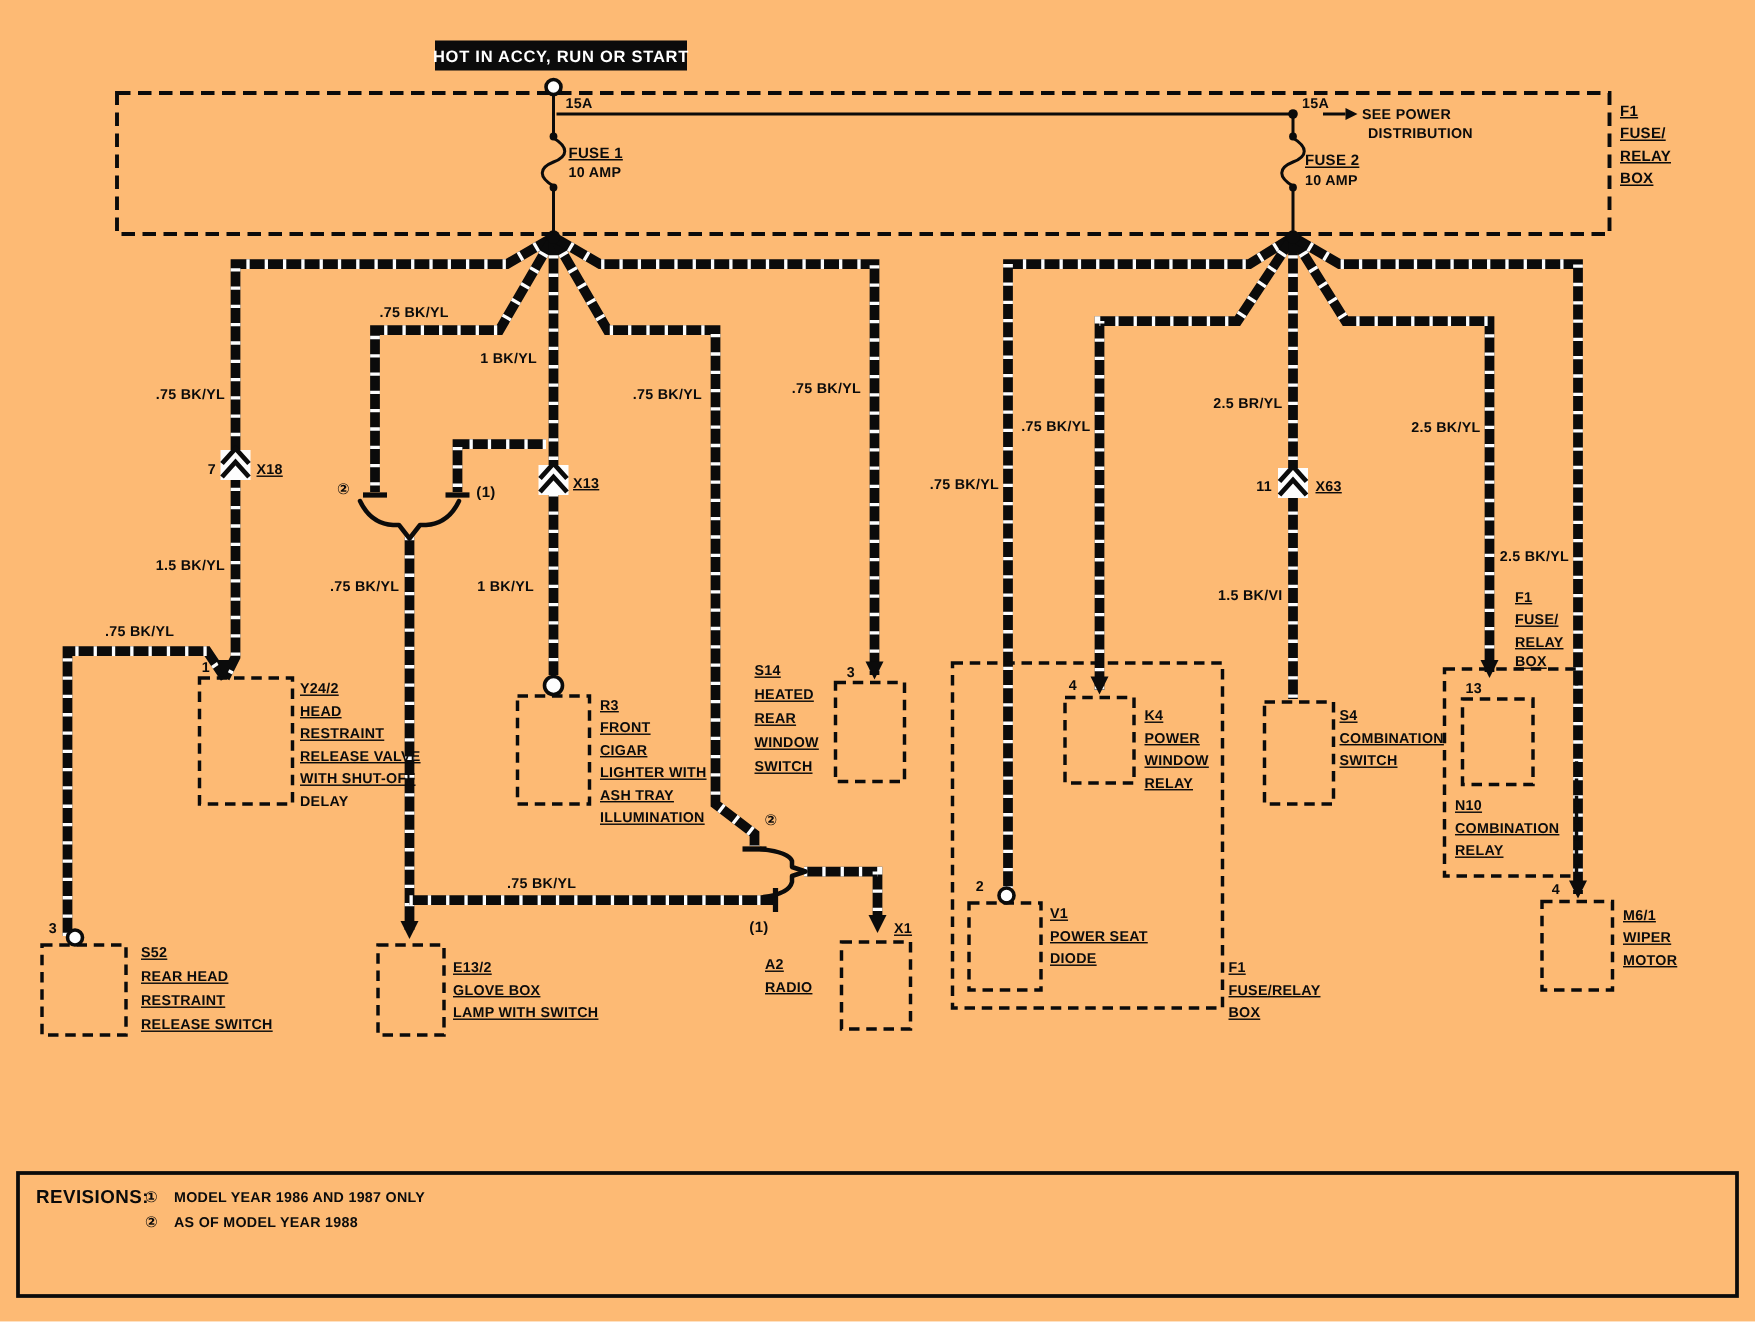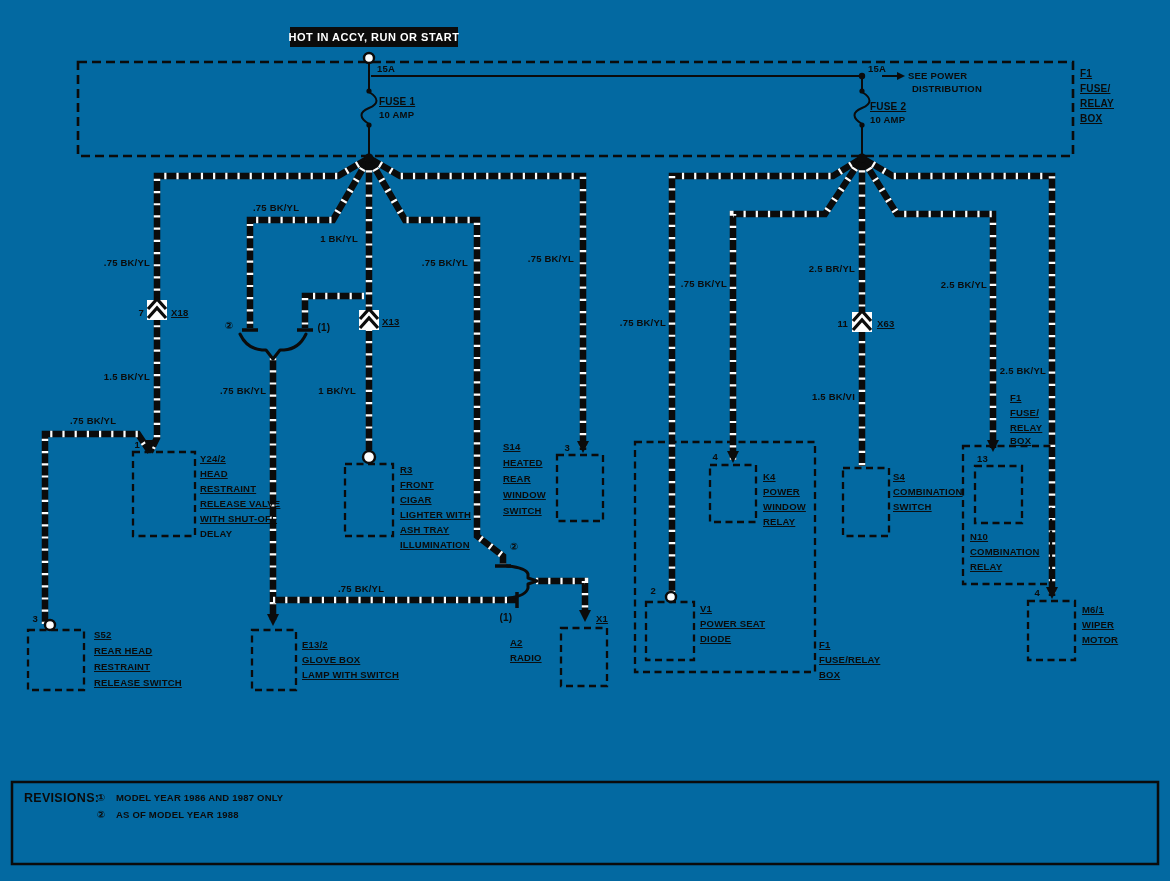--- a/index.html
+++ b/index.html
@@ -1,16 +1,16 @@
 <!DOCTYPE html>
 <html><head>
 <meta charset="utf-8">
 <style>
   html,body{margin:0;padding:0;background:#fff;}
-  .page{width:1170px;height:881px;background:#0369a1;position:relative;font-family:"Liberation Sans","DejaVu Sans",sans-serif;}
+  .page{width:1170px;height:881px;background:#fdba74;position:relative;font-family:"Liberation Sans","DejaVu Sans",sans-serif;}
   svg{display:block;}
   .wire{fill:none;stroke:#0b0b0b;stroke-width:6.5;stroke-linejoin:miter;}
   .wire-hatch{fill:none;stroke:#fdfdfd;stroke-width:6.5;stroke-dasharray:2.2 10;}
   .thin{fill:none;stroke:#0b0b0b;stroke-width:2;}
   .dash-top{fill:none;stroke:#0b0b0b;stroke-width:2.6;stroke-dasharray:9 5;}
   .dbox{fill:none;stroke:#0b0b0b;stroke-width:2.3;stroke-dasharray:7 4.5;}
   .bar{stroke:#0b0b0b;stroke-width:3.5;}
   .brace{fill:none;stroke:#0b0b0b;stroke-width:3;stroke-linejoin:round;stroke-linecap:round;}
   .chev{fill:none;stroke:#0b0b0b;stroke-width:3.2;}
   .gap{fill:#fdfdfd;}

